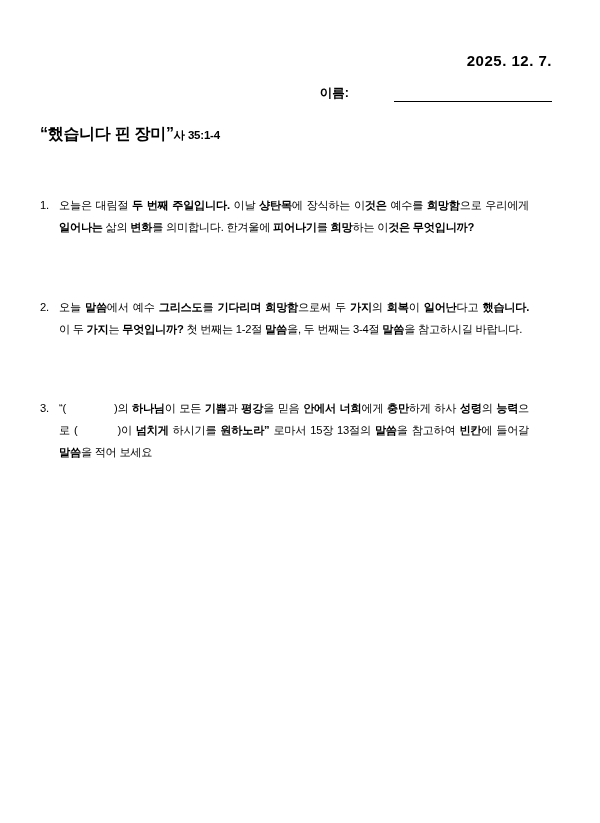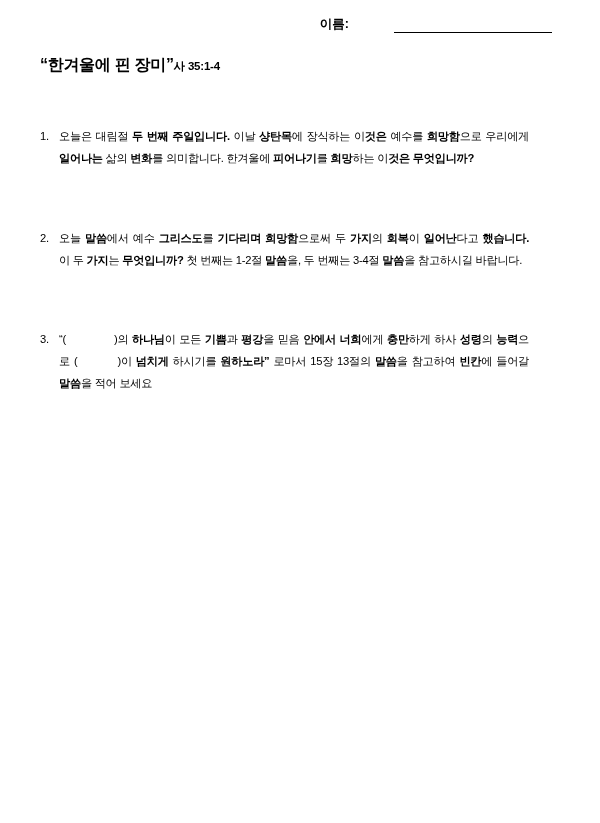--- a/index.html
+++ b/index.html
@@ -102,28 +102,29 @@
   .blank-xs {
     display: inline-block;
     width: 40px;
   }
 </style>
 </head>
 <body>
 
 <div class="page">
 
+  <div class="date-line">2025. 12. 7.</div>
 
   <div class="name-line">
     <span class="name-label">이름:</span>
     <span class="name-blank"></span>
   </div>
 
   <div class="title-row">
-    <span class="sermon-title">“한겨울에 핀 장미”</span>
+    <span class="sermon-title">“했습니다 핀 장미”</span>
     <span class="scripture-ref">사 35:1-4</span>
   </div>
 
   <div class="questions">
     <div class="question">
       <div class="q-num">1.</div>
       <div class="q-body"><span>오늘은 대림절 </span><span class="b">두 번째 주일입니다.</span><span> 이날 </span><span class="b">샹탄목</span><span>에 장식하는 이</span><span class="b">것은</span><span> 예수를 </span><span class="b">희망함</span><span>으로 우리에게 </span><span class="b">일어나는</span><span> 삶의 </span><span class="b">변화</span><span>를 의미합니다. 한겨울에 </span><span class="b">피어나기</span><span>를 </span><span class="b">희망</span><span>하는 이</span><span class="b">것은 무엇입니까?</span></div>
     </div>
     <div class="question">
       <div class="q-num">2.</div>

